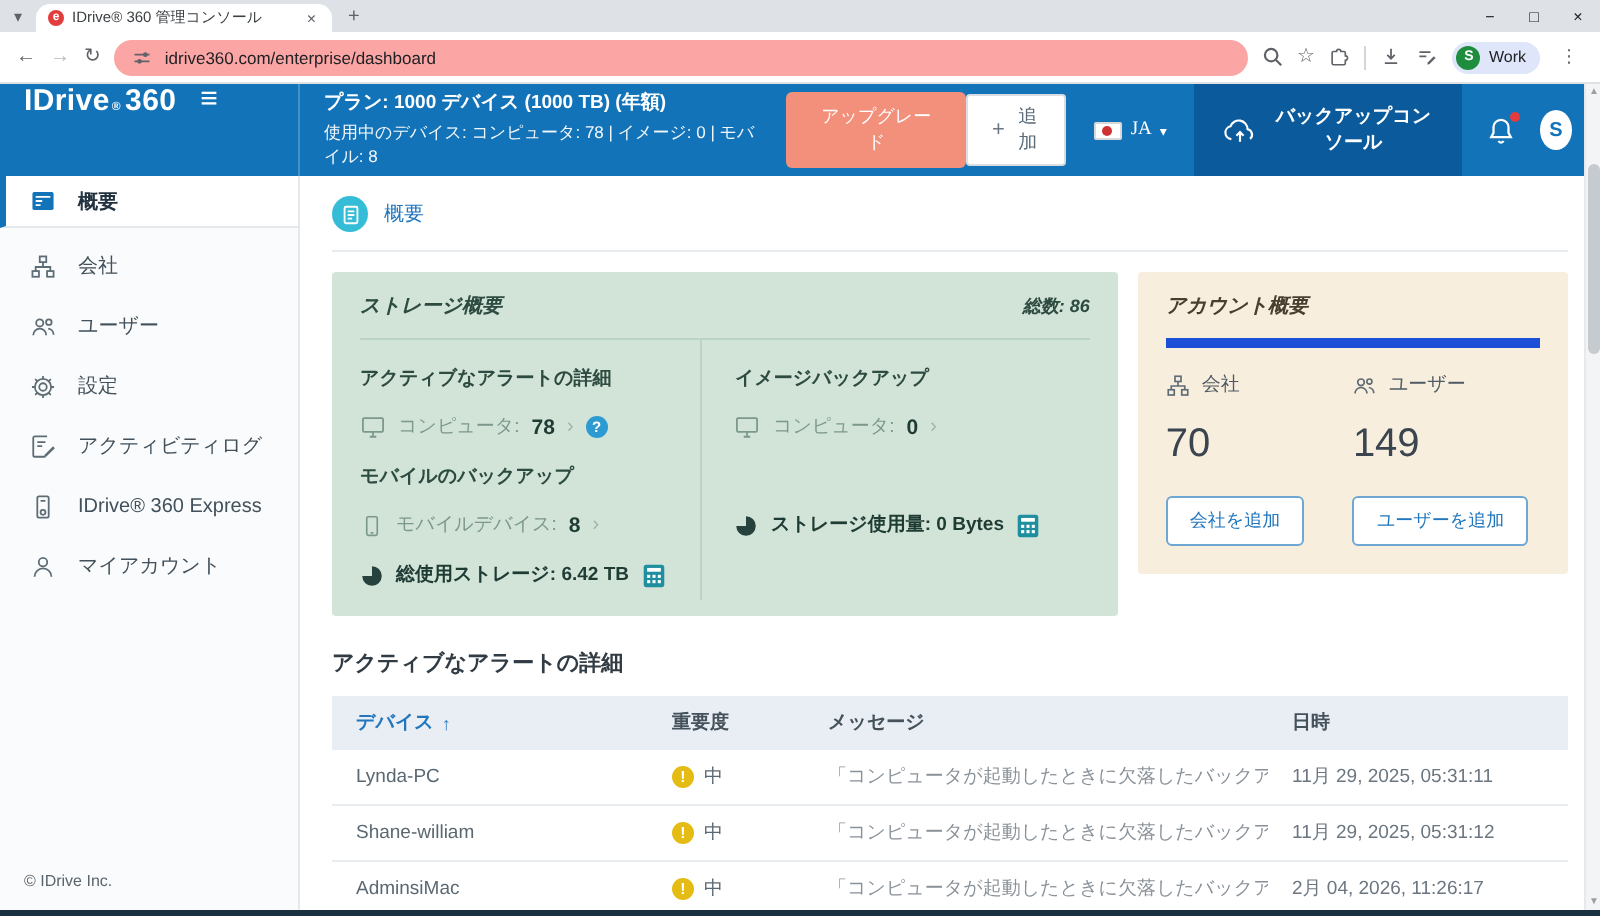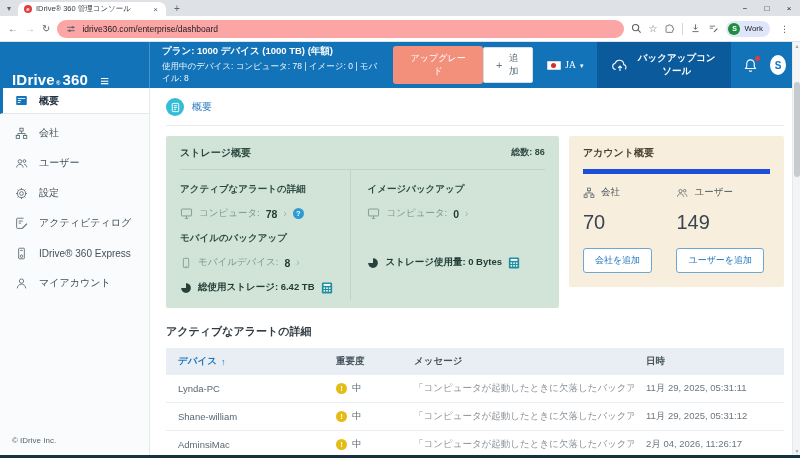--- a/index.html
+++ b/index.html
@@ -28,21 +28,21 @@
   .omni-url { font-size:8.5px; color:#202124; }
   .bar-ic { color:#5f6368; }
   .divider-v { width:1px; height:12px; background:#d4d7da; }
   .profile-chip { background:#dfe6f9; border-radius:8px; height:16px; display:flex; align-items:center; gap:4px; padding:0 7px 0 2px; }
   .profile-avatar { width:12px; height:12px; border-radius:50%; background:#1e8e3e; color:#fff; font-size:7px; line-height:12px; text-align:center; font-weight:bold; }
   .profile-name { font-size:8px; color:#202124; }
   .menu-dots { font-size:9px; color:#5f6368; padding:0 3px; }
 
   
   .appheader { height:46px; background:#1273b9; display:flex; align-items:center; color:#fff; }
-  .logo-area { width:150px; flex:0 0 auto; display:flex; align-items:flex-end; gap:12px; padding-left:12px;
+  .logo-area { width:150px; flex:0 0 auto; display:flex; align-items:flex-start; gap:12px; padding-left:12px;
                align-self:stretch; border-right:1px solid rgba(255,255,255,.22); }
   .logo { font-size:15px; font-weight:bold; letter-spacing:.2px; display:flex; align-items:baseline; }
   .logo .reg { font-size:6px; vertical-align:super; margin:0 2px 0 1px; }
   .hamburger { font-size:15px; line-height:1; }
   .plan-block { padding:0 12px; display:flex; flex-direction:column; gap:3px; }
   .plan-l1 { font-size:9.5px; font-weight:bold; }
   .plan-l2 { font-size:8.5px; opacity:.95; }
   .upgrade-btn { background:#f2907b; color:#fff; border:none; border-radius:3px; font-size:9px;
                  padding:6px 16px; margin-left:2px; font-family:inherit; }
   .right-group { margin-left:auto; display:flex; align-items:center; align-self:stretch; }
@@ -72,21 +72,21 @@
   .side-footer { margin-top:auto; padding:8px 12px 10px; font-size:8px; color:#5a646c; }
 
   .main { flex:1; background:#fff; padding:7px 16px 0 16px; overflow:hidden; }
   .breadcrumb { display:flex; align-items:center; gap:8px; padding:3px 0 9px; border-bottom:1px solid #e8ecef; }
   .bc-circle { width:18px; height:18px; border-radius:50%; background:#35bdd8; display:flex; align-items:center; justify-content:center; }
   .bc-label { font-size:10px; color:#2176bd; }
 
   .cards { display:flex; gap:10px; margin-top:10px; align-items:flex-start; }
 
   .storage-card { flex:1.95; background:#d2e4d8; border-radius:2px; padding:10px 14px 8px; }
-  .card-head { display:flex; justify-content:space-between; align-items:flex-start; padding-bottom:9px; border-bottom:1px solid #bcd4c5; }
+  .card-head { display:flex; justify-content:space-between; align-items:flex-end; padding-bottom:9px; border-bottom:1px solid #bcd4c5;font-style:italic; }
   .card-title { font-size:10px; font-weight:bold; color:#2e4b42; }
   .card-total { font-size:9px; font-weight:bold; color:#2e4b42; }
   .cols { display:flex; }
   .col-l { width:47%; border-right:1px solid #bcd4c5; padding:9px 10px 2px 0; }
   .col-r { flex:1; padding:9px 0 2px 16px; }
   .sub-title { font-size:9.5px; font-weight:bold; color:#2e4b42; margin:4px 0 11px; }
   .stat-row { display:flex; align-items:center; gap:6px; margin:0 0 12px; }
   .stat-ic { color:#7c988d; flex:0 0 auto; }
   .stat-label { font-size:9.5px; color:#7c988d; }
   .stat-val { font-size:10.5px; font-weight:bold; color:#1e3b34; }

